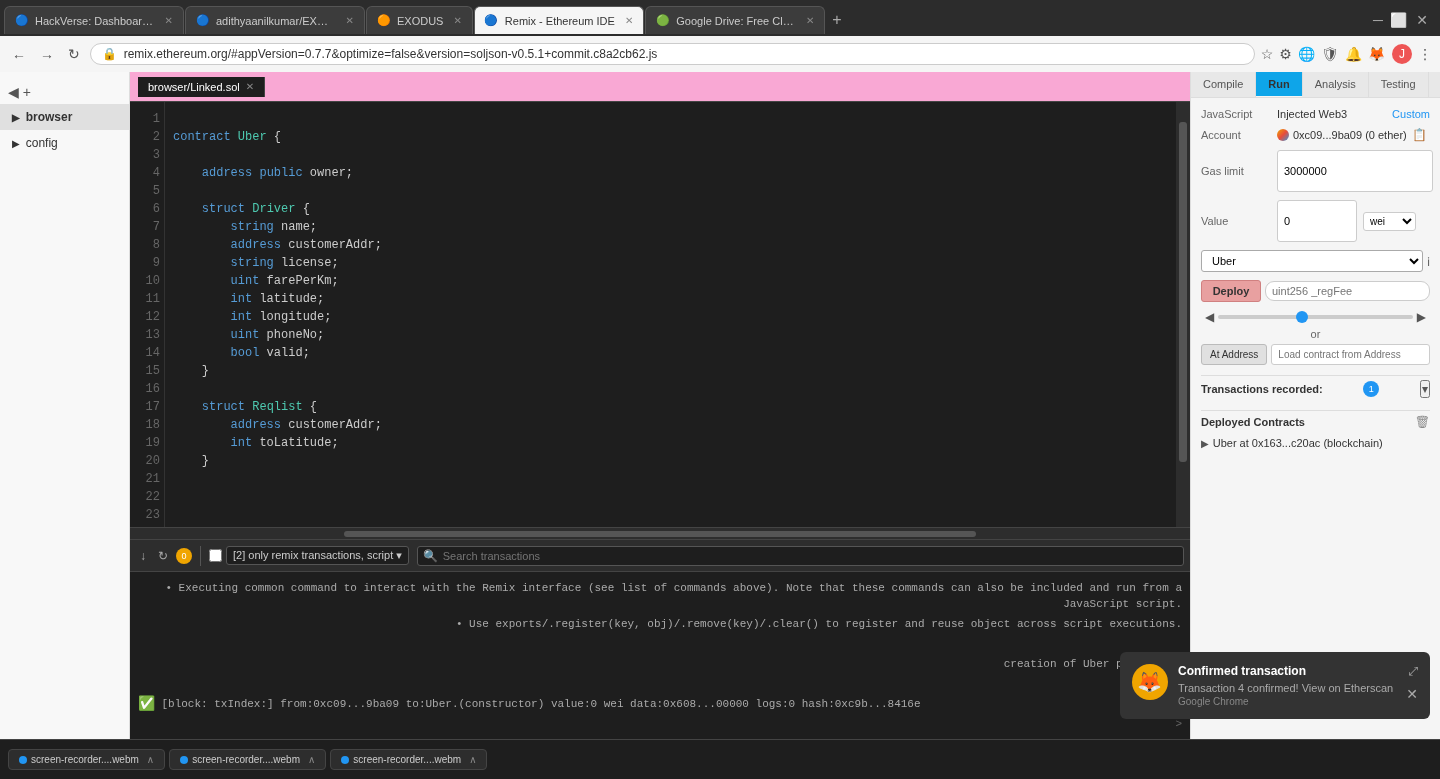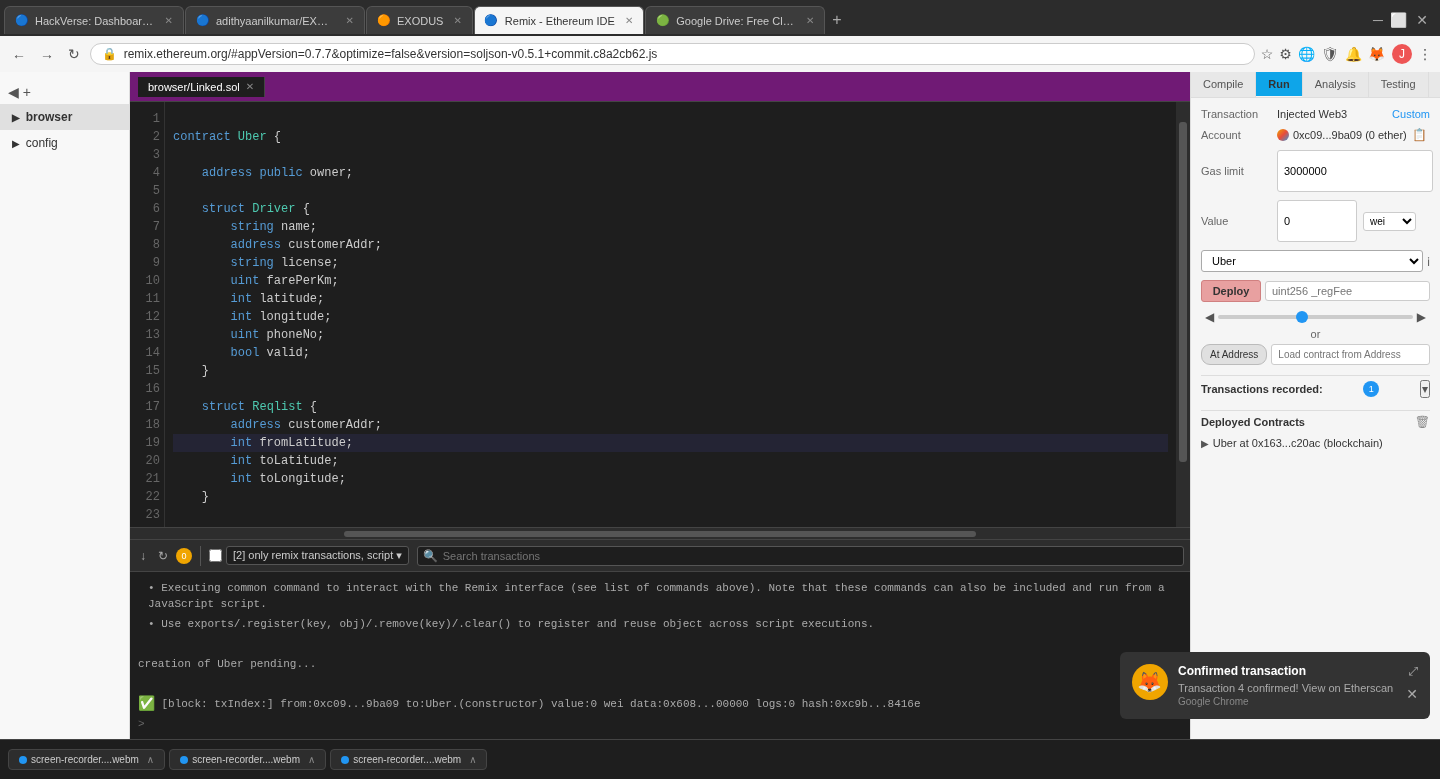--- a/index.html
+++ b/index.html
@@ -29,21 +29,21 @@
     .sidebar-btn { background: none; border: none; cursor: pointer; font-size: 14px; color: #555; }
     .sidebar-item { padding: 6px 12px; cursor: pointer; font-size: 12px; color: #333; display: flex; align-items: center; gap: 6px; }
     .sidebar-item.active { background: #e0e0e0; font-weight: bold; }
     .sidebar-arrow { font-size: 10px; }
 
     
     .main-content { flex: 1; display: flex; flex-direction: column; overflow: hidden; }
 
     
     .editor-area { flex: 1; display: flex; flex-direction: column; overflow: hidden; }
-    .editor-tabs { background: #701a75; display: flex; align-items: center; padding: 0 8px; height: 30px; border-bottom: 1px solid #444; }
+    .editor-tabs { background: #f9a8d4; display: flex; align-items: center; padding: 0 8px; height: 30px; border-bottom: 1px solid #444; }
     .editor-tab { color: #ccc; font-size: 11px; padding: 4px 10px; cursor: pointer; display: flex; align-items: center; gap: 6px; border-right: 1px solid #444; }
     .editor-tab.active { background: #1e1e1e; color: #fff; }
     .editor-tab-close { font-size: 10px; color: #888; }
 
     
     .code-editor { flex: 1; display: flex; overflow: hidden; background: #1e1e1e; }
     .line-numbers { background: #1e1e1e; color: #666; font-family: 'Courier New', monospace; font-size: 12px; padding: 8px 4px 8px 8px; text-align: right; line-height: 18px; min-width: 35px; user-select: none; border-right: 1px solid #333; }
     .code-content { flex: 1; padding: 8px; font-family: 'Courier New', monospace; font-size: 12px; line-height: 18px; color: #ccc; overflow: auto; }
     .code-line { white-space: pre; }
     .code-line.highlighted { background: rgba(100, 100, 255, 0.1); }
@@ -54,21 +54,21 @@
     
     .console-area { height: 200px; background: #1e1e1e; border-top: 1px solid #444; display: flex; flex-direction: column; }
     .console-toolbar { background: #2d2d2d; display: flex; align-items: center; padding: 3px 6px; height: 32px; gap: 4px; border-bottom: 1px solid #444; }
     .console-btn { background: none; border: none; cursor: pointer; color: #aaa; font-size: 12px; padding: 2px 4px; }
     .console-badge { background: #f0a500; color: white; border-radius: 50%; width: 16px; height: 16px; font-size: 9px; display: flex; align-items: center; justify-content: center; }
     .console-filter { background: #1e1e1e; border: 1px solid #555; color: #ccc; padding: 2px 6px; font-size: 11px; border-radius: 3px; cursor: pointer; }
     .console-search { flex: 1; display: flex; align-items: center; background: #1e1e1e; border: 1px solid #555; border-radius: 3px; padding: 2px 6px; gap: 4px; margin-left: 4px; }
     .console-search input { background: none; border: none; color: #ccc; font-size: 11px; outline: none; flex: 1; }
     .console-search-icon { color: #888; font-size: 12px; }
     .console-output { flex: 1; padding: 8px; overflow-y: auto; font-family: 'Courier New', monospace; font-size: 11px; line-height: 16px; color: #aaa; }
-    .console-line { margin-bottom: 4px; }
+    .console-line { margin-bottom: 4px; text-align: right; }
     .console-line.bullet { padding-left: 10px; }
     .console-cmd { display: flex; align-items: center; gap: 6px; }
     .success-icon { color: #4caf50; font-size: 14px; }
 
     
     .right-panel { width: 250px; background: #f5f5f5; border-left: 1px solid #ddd; display: flex; flex-direction: column; overflow: hidden; }
     .panel-tabs { display: flex; background: #e8e8e8; border-bottom: 1px solid #ddd; }
     .panel-tab { padding: 6px 12px; font-size: 11px; cursor: pointer; color: #555; border-right: 1px solid #ddd; }
     .panel-tab.active { background: #0ea5e9; font-weight: bold; color: #333; border-bottom: 1px solid #f5f5f5; }
     .panel-content { flex: 1; padding: 10px; overflow-y: auto; }
@@ -77,28 +77,28 @@
     .panel-value { font-size: 11px; color: #333; flex: 1; }
     .panel-input { flex: 1; border: 1px solid #ccc; border-radius: 3px; padding: 14px 6px; font-size: 11px; background: white; }
     .panel-select { flex: 1; border: 1px solid #ccc; border-radius: 3px; padding: 3px 6px; font-size: 11px; background: white; }
     .info-btn { background: none; border: none; color: #666; cursor: pointer; font-size: 12px; }
     .custom-link { color: #2196f3; font-size: 11px; cursor: pointer; text-align: right; }
     .account-info { display: flex; align-items: center; gap: 4px; }
     .circle-icon { width: 12px; height: 12px; border-radius: 50%; background: linear-gradient(135deg, #f0a500, #e74c3c, #3498db); display: inline-block; }
     .deploy-section { margin-bottom: 10px; }
     .deploy-row { display: flex; align-items: center; gap: 4px; margin-bottom: 8px; }
     .deploy-btn { background: #e8a0a0; border: 1px solid #d08080; color: #333; padding: 4px 10px; font-size: 11px; border-radius: 3px; cursor: pointer; font-weight: bold; min-width: 60px; }
-    .deploy-input { flex: 1; border: 1px solid #ccc; border-radius: 3px; padding: 3px 6px; font-size: 11px; background: white; color: #666; }
+    .deploy-input { flex: 1; border: 1px solid #ccc; border-radius: 9px; padding: 3px 6px; font-size: 11px; background: white; color: #666; }
     .deploy-slider-container { display: flex; align-items: center; gap: 4px; padding: 0 4px; }
     .slider-track { flex: 1; height: 4px; background: #ccc; border-radius: 2px; position: relative; }
     .slider-thumb { width: 12px; height: 12px; background: #2196f3; border-radius: 50%; position: absolute; top: -4px; left: 40%; }
     .slider-arrow { color: #555; font-size: 12px; cursor: pointer; }
     .or-text { text-align: center; font-size: 11px; color: #666; margin: 4px 0; }
     .at-address-row { display: flex; gap: 4px; }
-    .at-address-btn { background: #e0e0e0; border: 1px solid #bbb; color: #333; padding: 4px 8px; font-size: 10px; border-radius: 9px; cursor: pointer; white-space: nowrap; }
+    .at-address-btn { background: #e0e0e0; border: 1px solid #bbb; color: #333; padding: 4px 8px; font-size: 10px; border-radius: 3px; cursor: pointer; white-space: nowrap; }
     .load-address-btn { flex: 1; background: white; border: 1px solid #ccc; color: #666; padding: 4px 6px; font-size: 10px; border-radius: 3px; cursor: pointer; }
     .transactions-section { margin-bottom: 8px; }
     .section-header { display: flex; align-items: center; justify-content: space-between; padding: 4px 0; border-top: 1px solid #ddd; margin-top: 4px; }
     .section-badge { background: #2196f3; color: white; border-radius: 50%; width: 16px; height: 16px; font-size: 9px; display: flex; align-items: center; justify-content: center; }
     .section-arrow { color: #555; font-size: 12px; cursor: pointer; }
     .deployed-contracts { margin-top: 4px; }
     .deployed-header { display: flex; align-items: center; justify-content: space-between; padding: 4px 0; border-top: 1px solid #ddd; }
     .trash-btn { background: none; border: none; color: #888; cursor: pointer; font-size: 12px; }
     .contract-item { display: flex; align-items: center; gap: 4px; padding: 4px 0; font-size: 11px; color: #333; cursor: pointer; }
     .contract-arrow { color: #555; font-size: 10px; }
@@ -252,23 +252,21 @@
           <div class="code-line">        <span class="kw">string</span> license;</div>
           <div class="code-line">        <span class="kw">uint</span> farePerKm;</div>
           <div class="code-line">        <span class="kw">int</span> latitude;</div>
           <div class="code-line">        <span class="kw">int</span> longitude;</div>
           <div class="code-line">        <span class="kw">uint</span> phoneNo;</div>
           <div class="code-line">        <span class="kw">bool</span> valid;</div>
           <div class="code-line">    }</div>
           <div class="code-line">&nbsp;</div>
           <div class="code-line">    <span class="kw">struct</span> <span class="kw2">Reqlist</span> {</div>
           <div class="code-line">        <span class="kw">address</span> customerAddr;</div>
-          <div class="code-line highlighted">        <span class="kw">int</span> fromLatitude;</div>
           <div class="code-line">        <span class="kw">int</span> toLatitude;</div>
-          <div class="code-line">        <span class="kw">int</span> toLongitude;</div>
           <div class="code-line">    }</div>
 
         </div>
         <div class="editor-scrollbar">
           <div style="height:80%;background:#555;border-radius:3px;width:8px;margin:0 auto;margin-top:20px;"></div>
         </div>
       </div>
 
       <div class="horizontal-scrollbar">
         <div class="scrollbar-thumb"></div>
@@ -328,21 +326,21 @@
         <span>Testing</span>
       </div>
       <div class="panel-tab">
         
       </div>
     </div>
 
     <div class="panel-content">
 
       <div class="panel-row">
-        <span class="panel-label">Transaction</span>
+        <span class="panel-label">JavaScript</span>
         <span class="panel-value">Injected Web3</span>
         <span class="custom-link">Custom</span>
       </div>
 
       <div class="panel-row">
         <span class="panel-label">Account</span>
         <div class="account-info">
           <span class="circle-icon"></span>
           <span style="font-size:11px;color:#333;">0xc09...9ba09 (0 ether)</span>
         </div>

